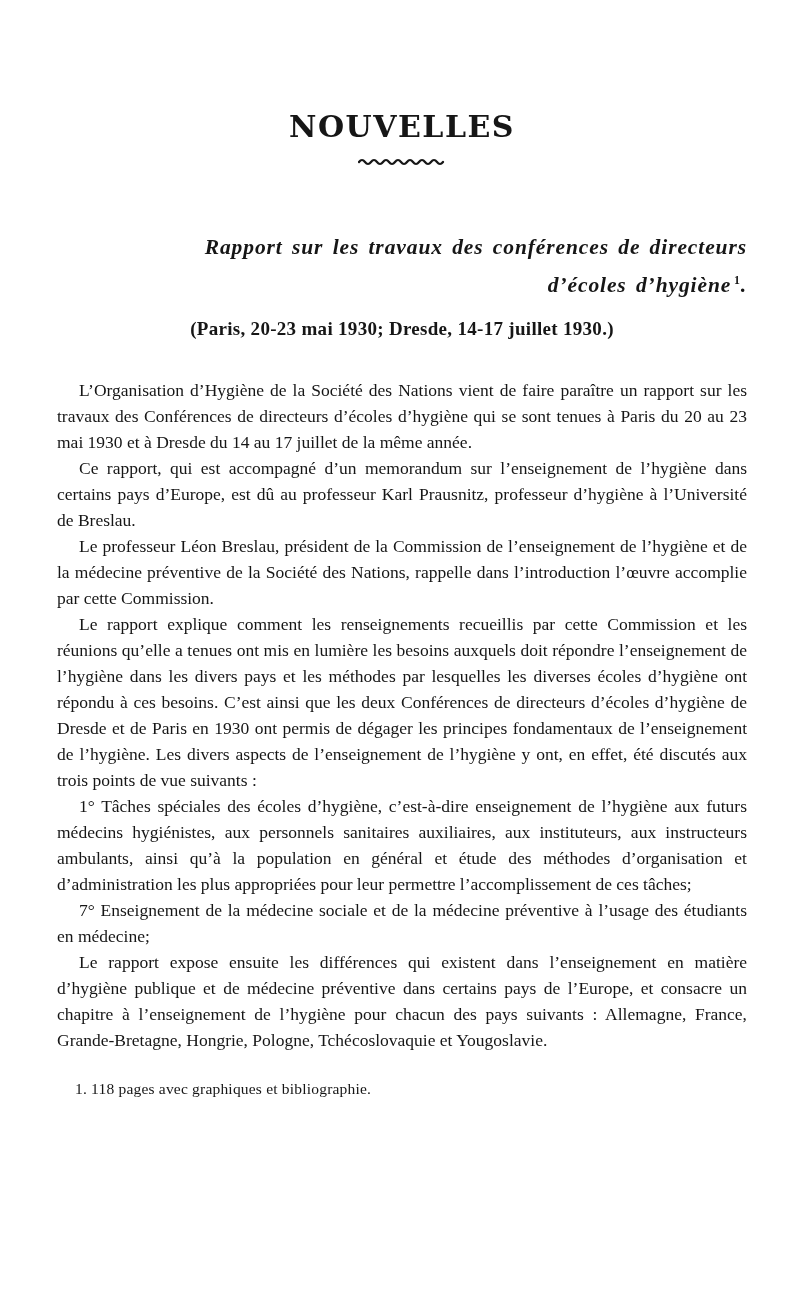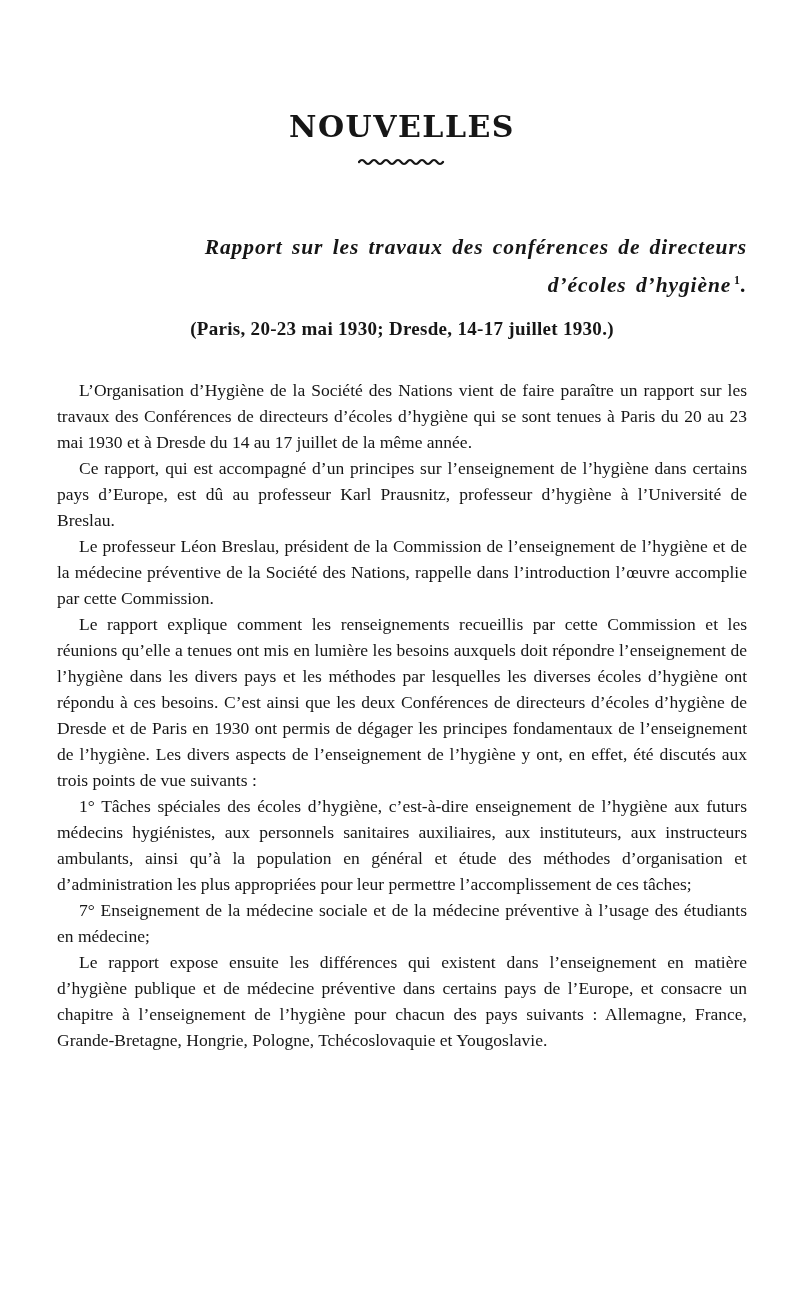--- a/index.html
+++ b/index.html
@@ -89,22 +89,23 @@
 
   <h2 class="article-title">
     <span>Rapport sur les travaux des conférences de directeurs</span><br>
     <span>d’écoles d’hygiène</span> <sup>1</sup><span>.</span>
   </h2>
 
   <div class="dateline">(Paris, 20-23 mai 1930; Dresde, 14-17 juillet 1930.)</div>
 
   <div class="body-text">
     <p class="para">L’Organisation d’Hygiène de la Société des Nations vient de faire paraître un rapport sur les travaux des Conférences de directeurs d’écoles d’hygiène qui se sont tenues à Paris du 20 au 23 mai 1930 et à Dresde du 14 au 17 juillet de la même année.</p>
-    <p class="para">Ce rapport, qui est accompagné d’un principes sur l’enseignement de l’hygiène dans certains pays d’Europe, est dû au professeur Karl Prausnitz, professeur d’hygiène à l’Université de Breslau.</p>
+    <p class="para">Ce rapport, qui est accompagné d’un memorandum sur l’enseignement de l’hygiène dans certains pays d’Europe, est dû au professeur Karl Prausnitz, professeur d’hygiène à l’Université de Breslau.</p>
     <p class="para">Le professeur Léon Breslau, président de la Commission de l’enseignement de l’hygiène et de la médecine préventive de la Société des Nations, rappelle dans l’introduction l’œuvre accomplie par cette Commission.</p>
     <p class="para">Le rapport explique comment les renseignements recueillis par cette Commission et les réunions qu’elle a tenues ont mis en lumière les besoins auxquels doit répondre l’enseignement de l’hygiène dans les divers pays et les méthodes par lesquelles les diverses écoles d’hygiène ont répondu à ces besoins. C’est ainsi que les deux Conférences de directeurs d’écoles d’hygiène de Dresde et de Paris en 1930 ont permis de dégager les principes fondamentaux de l’enseignement de l’hygiène. Les divers aspects de l’enseignement de l’hygiène y ont, en effet, été discutés aux trois points de vue suivants :</p>
     <p class="para">1° Tâches spéciales des écoles d’hygiène, c’est-à-dire enseignement de l’hygiène aux futurs médecins hygiénistes, aux personnels sanitaires auxiliaires, aux instituteurs, aux instructeurs ambulants, ainsi qu’à la population en général et étude des méthodes d’organisation et d’administration les plus appropriées pour leur permettre l’accomplissement de ces tâches;</p>
     <p class="para">7° Enseignement de la médecine sociale et de la médecine préventive à l’usage des étudiants en médecine;</p>
     <p class="para">Le rapport expose ensuite les différences qui existent dans l’enseignement en matière d’hygiène publique et de médecine préventive dans certains pays de l’Europe, et consacre un chapitre à l’enseignement de l’hygiène pour chacun des pays suivants : Allemagne, France, Grande-Bretagne, Hongrie, Pologne, Tchécoslovaquie et Yougoslavie.</p>
   </div>
 
+  <div class="footnote">1. 118 pages avec graphiques et bibliographie.</div>
 
 </div>
 
 </body></html>

